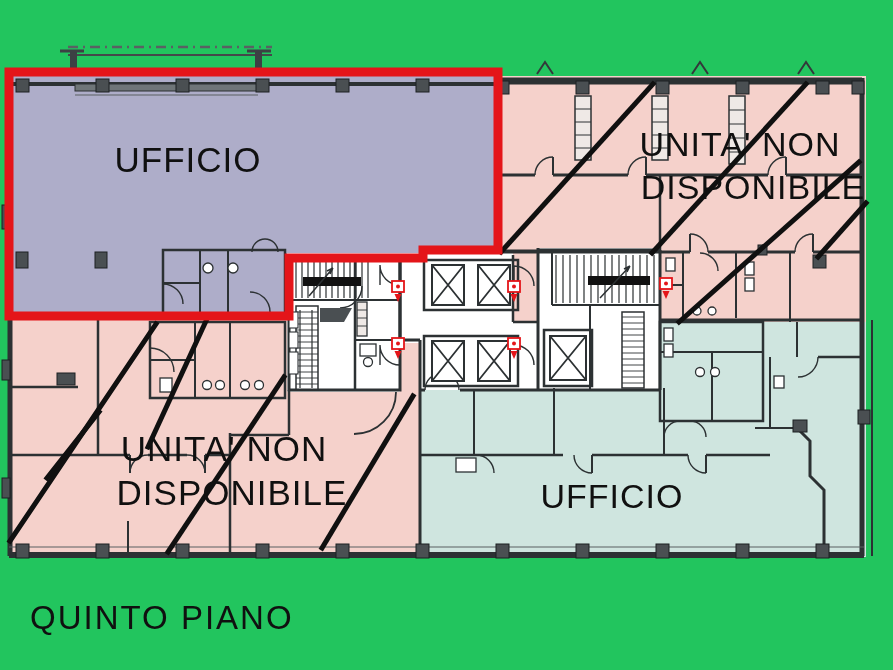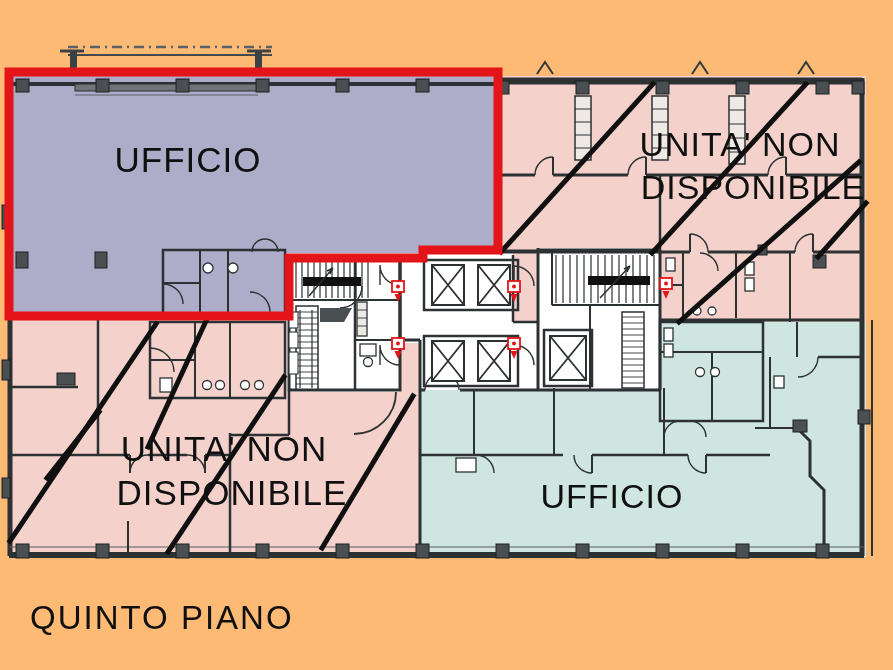--- a/index.html
+++ b/index.html
@@ -1,16 +1,16 @@
 <!DOCTYPE html>
 <html><head>
 <meta charset="utf-8">
 <style>
   html,body{margin:0;padding:0;background:#ffffff;}
-  #stage{position:relative;width:893px;height:670px;background:#fdba74;overflow:hidden;
+  #stage{position:relative;width:893px;height:670px;background:#22c55e;overflow:hidden;
          font-family:"Liberation Sans", sans-serif;}
   svg{position:absolute;left:0;top:0;}
   text{font-family:"Liberation Sans", sans-serif;fill:#101010;}
   .zlabel{font-weight:400;letter-spacing:1px;}
 </style>
 </head>
 <body>
 
 <div id="stage">
 <svg width="893" height="670" viewBox="0 0 893 670">

